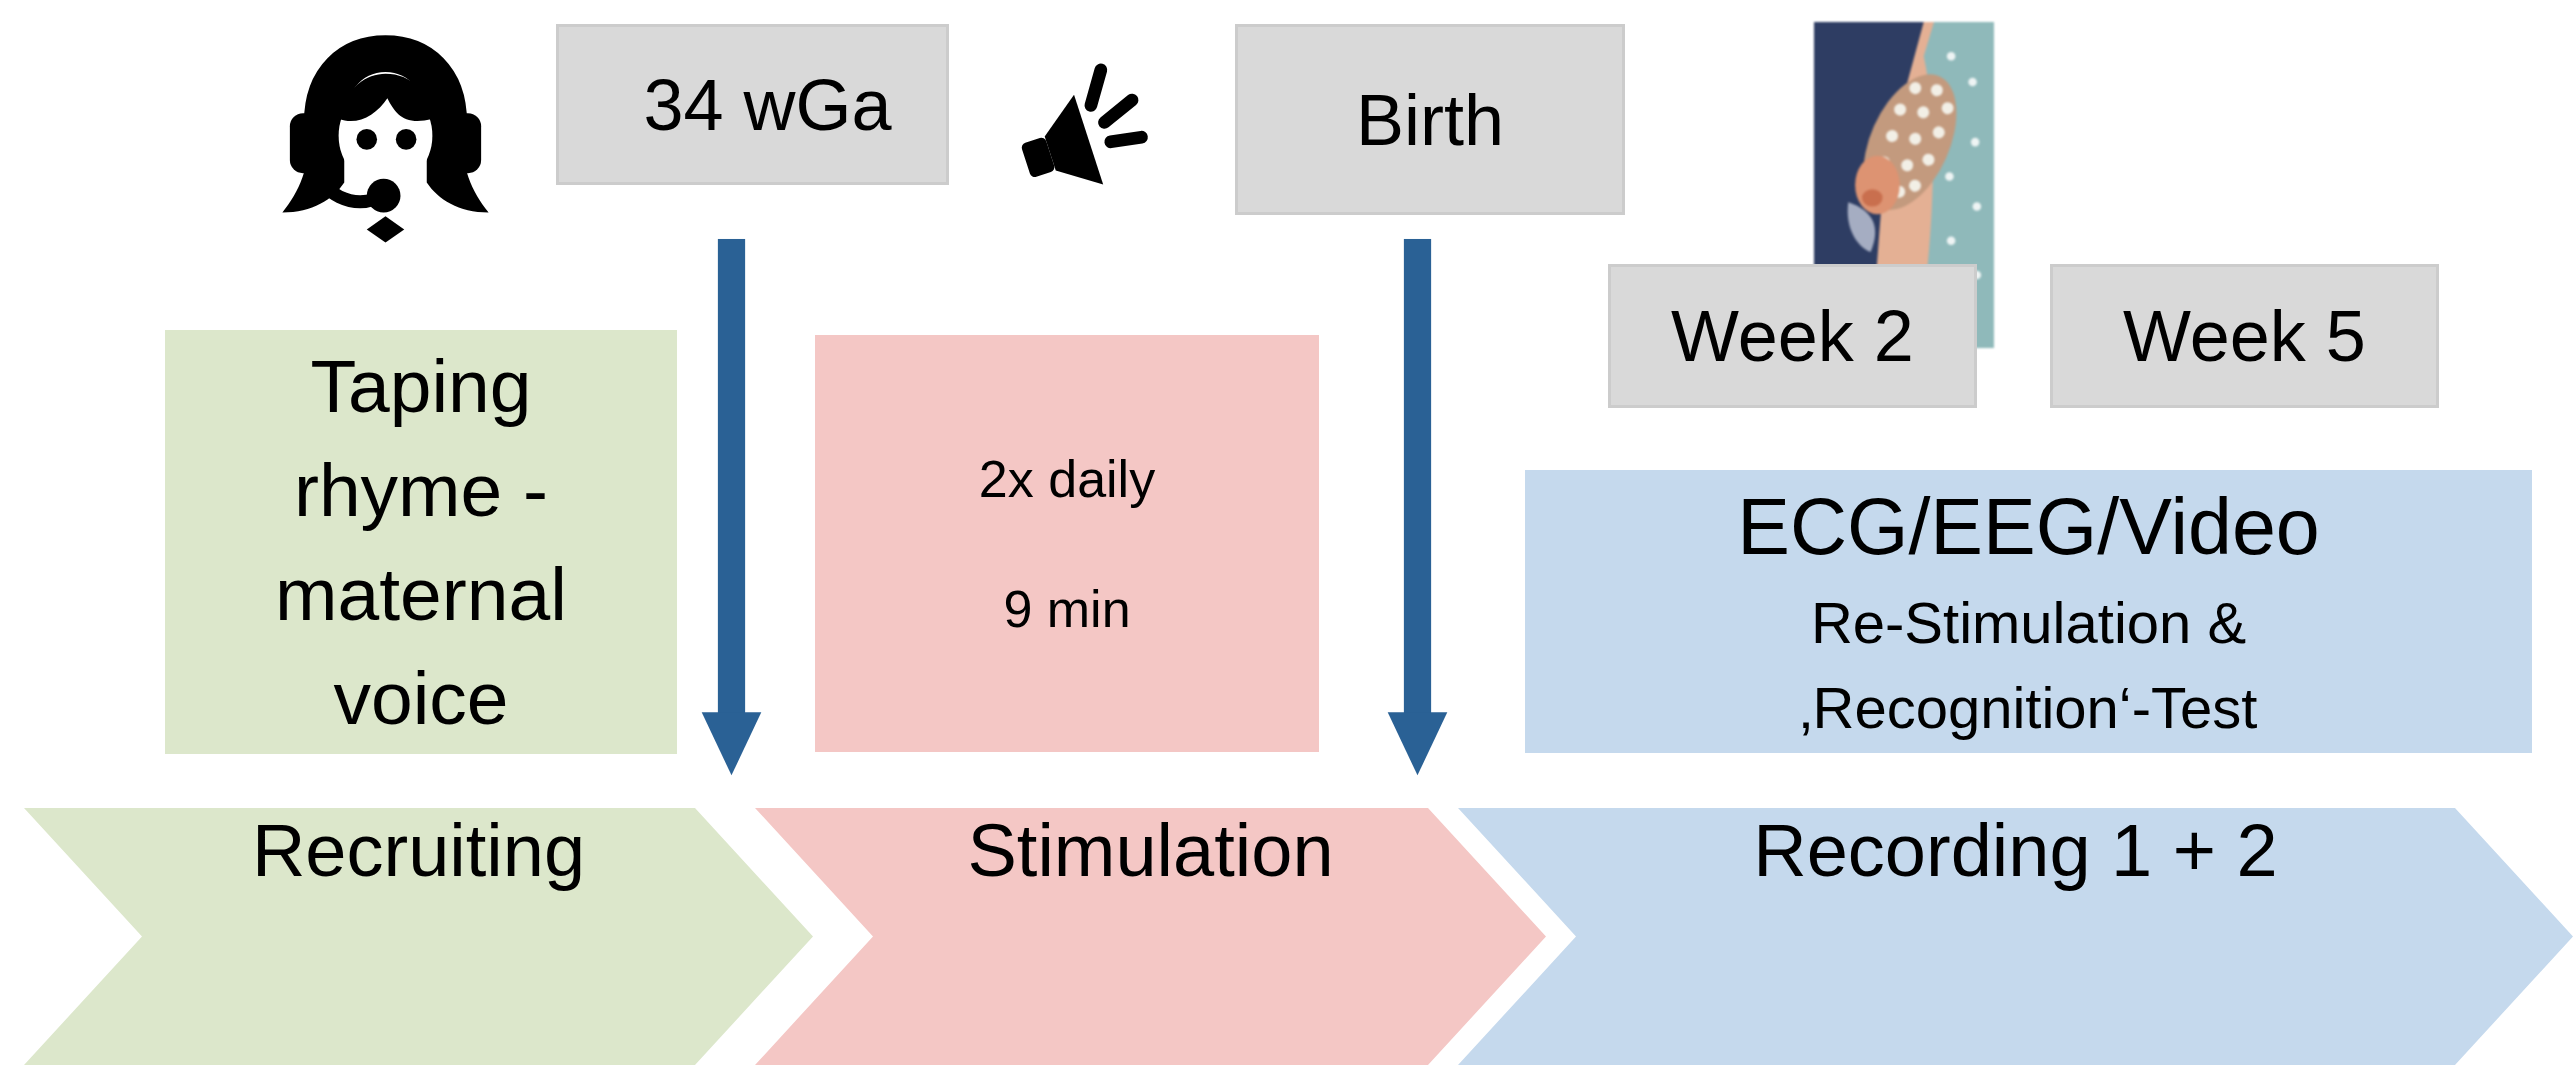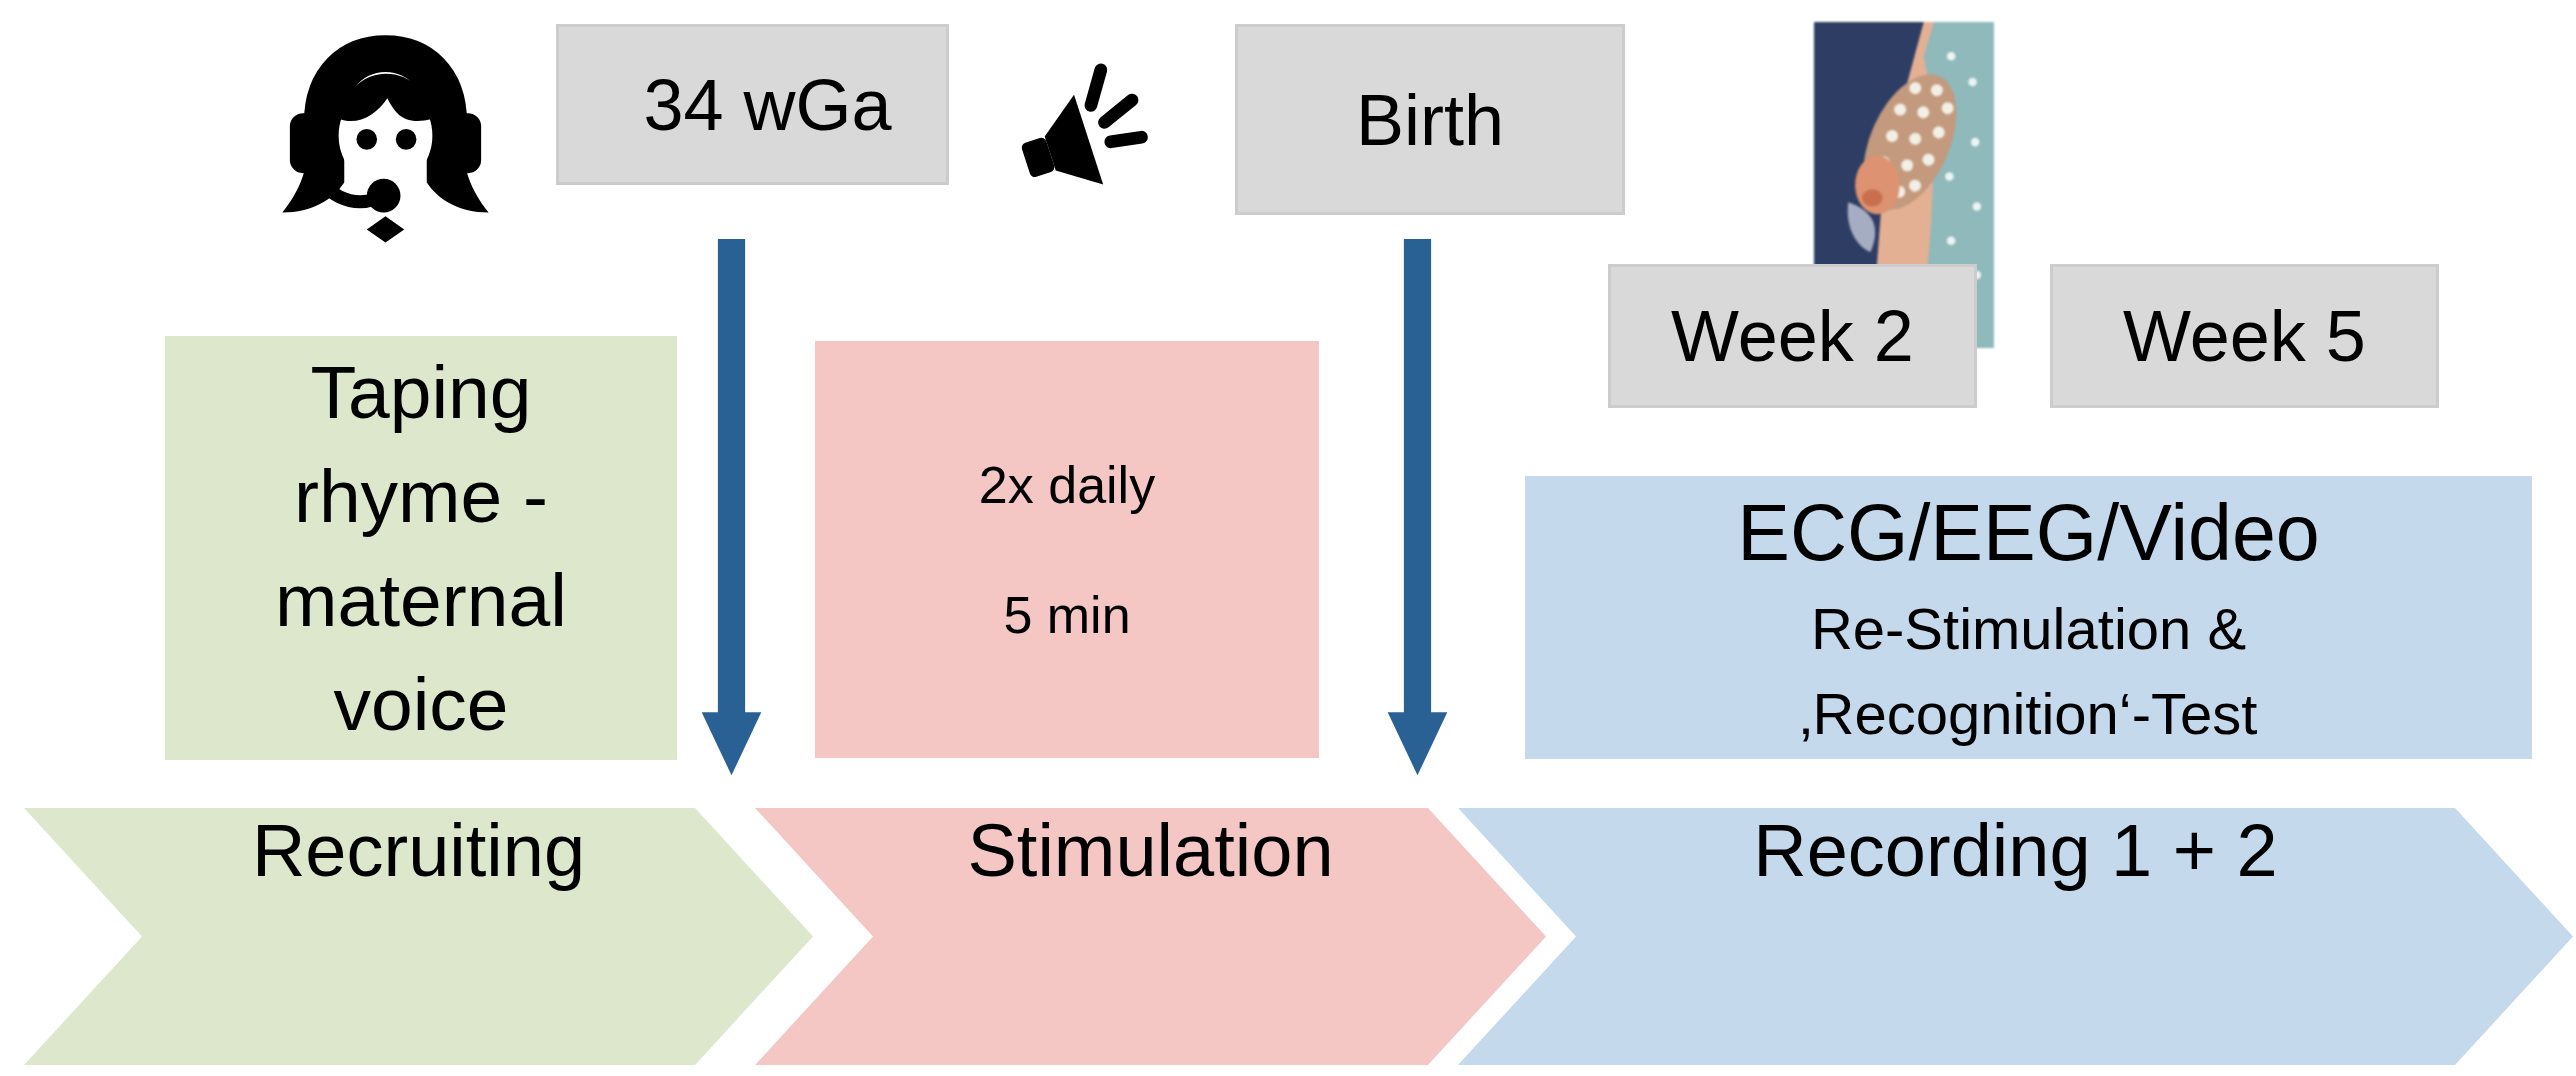--- a/index.html
+++ b/index.html
@@ -5,21 +5,21 @@
   html,body{margin:0;padding:0;background:#ffffff;}
   #stage{position:relative;width:2576px;height:1077px;background:#ffffff;overflow:hidden;
          font-family:"Liberation Sans",sans-serif;color:#000;}
   .abs{position:absolute;}
 
   
   .gray-label{background:#d9d9d9;border:3.4px solid #cccccc;display:flex;align-items:center;justify-content:center;
               font-size:72px;line-height:1;z-index:2;box-sizing:border-box;}
 
   
-  .content-box{display:flex;flex-direction:column;align-items:center;justify-content:center;text-align:center;box-sizing:border-box;margin-top:6px;}
+  .content-box{display:flex;flex-direction:column;align-items:center;justify-content:center;text-align:center;box-sizing:border-box;}
   #taping-box{left:165px;top:330px;width:512px;height:424px;background:#dce7cb;font-size:75px;}
   #taping-box .bline{line-height:104px;}
   #stim-box{left:815px;top:335px;width:504px;height:417px;background:#f4c7c5;font-size:52px;}
   #stim-box .bline{line-height:130px;}
   #rec-box{left:1525px;top:470px;width:1007px;height:283px;background:#c5d9ed;}
   #rec-box .title{font-size:79px;line-height:106px;}
   #rec-box .sub{font-size:58px;line-height:85px;}
 
   
   .v-arrow{width:63px;height:542px;z-index:1;}
@@ -146,21 +146,21 @@
 
   <div class="abs content-box" id="taping-box">
     <div class="bline">Taping</div>
     <div class="bline">rhyme -</div>
     <div class="bline">maternal</div>
     <div class="bline">voice</div>
   </div>
 
   <div class="abs content-box" id="stim-box">
     <div class="bline">2x daily</div>
-    <div class="bline">5 min</div>
+    <div class="bline">9 min</div>
   </div>
 
   <div class="abs content-box" id="rec-box">
     <div class="title">ECG/EEG/Video</div>
     <div class="sub">Re-Stimulation &amp;</div>
     <div class="sub">‚Recognition‘-Test</div>
   </div>
 
   <div class="abs chevron" id="chev-recruiting">
     <span>Recruiting</span>

